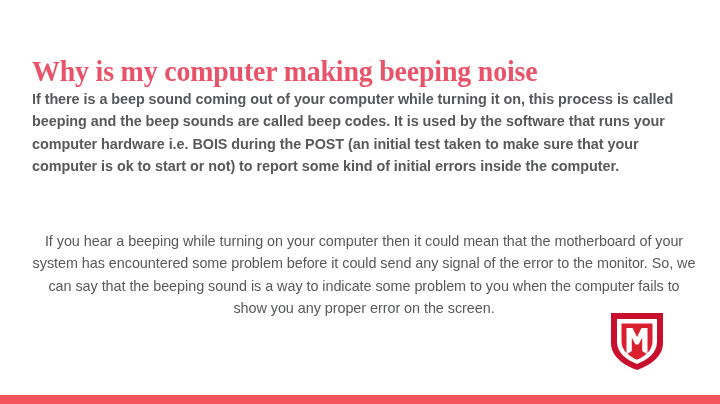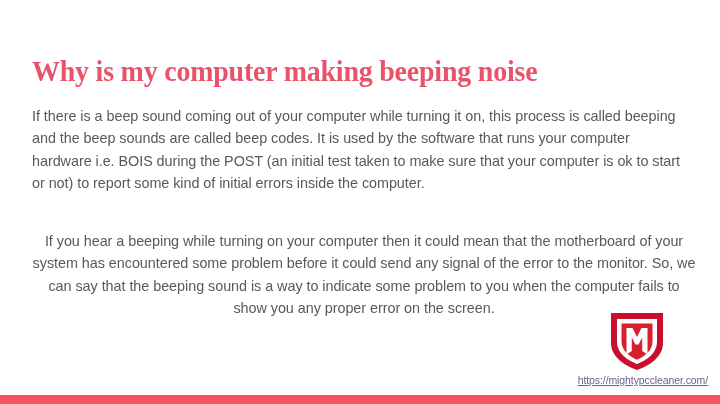--- a/index.html
+++ b/index.html
@@ -37,21 +37,21 @@
   }
   .para {
     font-family: "Liberation Sans", "DejaVu Sans", sans-serif;
     font-size: 14.4px;
     line-height: 22.3px;
     color: #58595b;
     text-align: left;
     margin: 0;
     letter-spacing: -0.05px;
   }
-  .para-1 { position: absolute; left: 32px; top: 105px; width: 658px; }
+  .para-1 { position: absolute; left: 32px; top: 88px; width: 658px; font-weight: bold; }
   .para-2 { position: absolute; left: 32px; top: 230px; width: 664px; text-align: center; }
 
   
   .logo {
     position: absolute;
     left: 608px;
     top: 310px;
     width: 58px;
     height: 62px;
   }
@@ -108,18 +108,17 @@
       <path d="M3 3 L55 3 L55 33 C55 46 43 55 29 60 C15 55 3 46 3 33 Z" fill="#c8102e"></path>
 
       <path d="M9 9 L49 9 L49 32 C49 43 39 50 29 54 C19 50 9 43 9 32 Z" fill="#ffffff"></path>
 
       <path d="M13.5 13.5 L44.5 13.5 L44.5 31.5 C44.5 40.5 36.5 46.5 29 49.8 C21.5 46.5 13.5 40.5 13.5 31.5 Z" fill="#d9202f"></path>
 
       <path d="M18.5 18 L24.5 18 L29 27 L33.5 18 L39.5 18 L39.5 44.5 L34.2 41.0 L34.2 27.5 L30.6 34.5 L27.4 34.5 L23.8 27.5 L23.8 41.0 L18.5 44.5 Z" fill="#ffffff"></path>
     </svg>
   </div>
 
-  <a class="site-url">https://mightypccleaner.com/</a>
 
   <div class="bottom-bar-hilite"></div>
   <div class="bottom-bar"></div>
 
 </div>
 
 </body></html>

